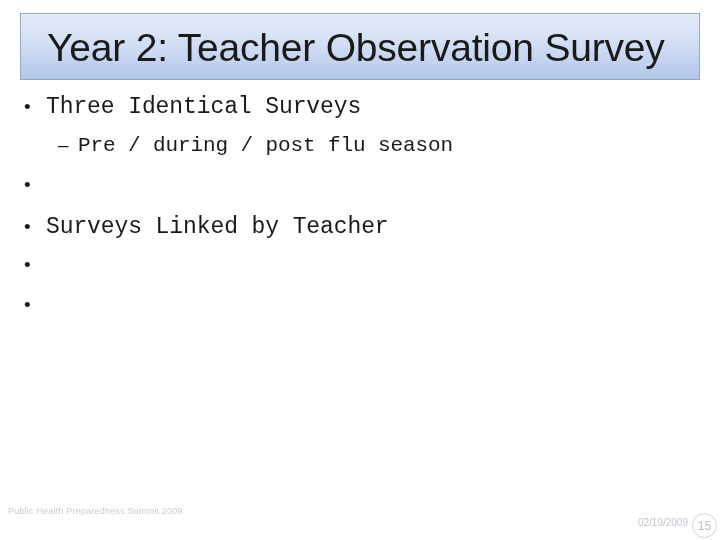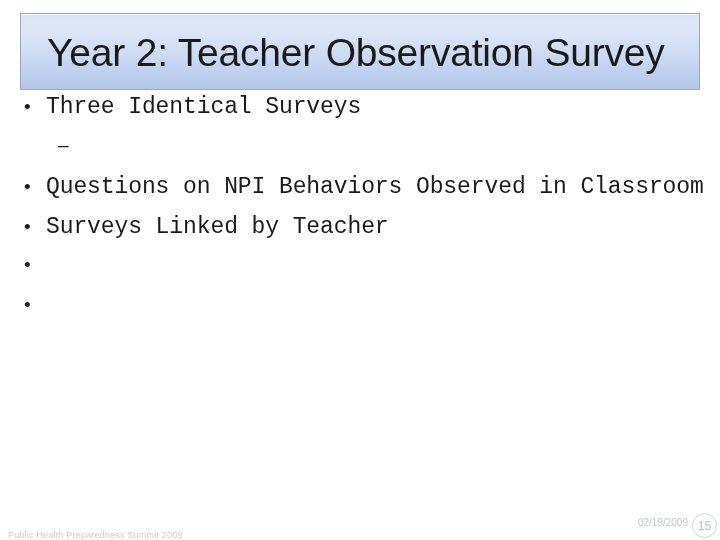--- a/index.html
+++ b/index.html
@@ -17,21 +17,21 @@
     background: #ffffff;
     overflow: hidden;
   }
 
   
   .title-box {
     position: absolute;
     left: 20px;
     top: 13px;
     width: 680px;
-    height: 77px;
+    height: 67px;
     box-sizing: border-box;
     border: 1px solid #9aa8bf;
     background: linear-gradient(to bottom,
         #dde6f7 0%,
         #dfe8f8 18%,
         #d2def4 45%,
         #c3d3f0 72%,
         #b2c6ea 100%);
     box-shadow: inset 0 1px 0 #eef3fc;
   }
@@ -83,21 +83,21 @@
     flex: 0 1 auto;
     white-space: nowrap;
     letter-spacing: -0.1px;
     font-family: Liberation Mono, monospace;
   }
 
   
   .footer-left {
     position: absolute;
     left: 8px;
-    bottom: 0;
+    bottom: 24px;
     font-size: 9px;
     color: #c9cdd2;
     letter-spacing: 0.2px;
     white-space: nowrap;
   }
   .footer-date {
     position: absolute;
     right: 32px;
     bottom: 12px;
     font-size: 10px;
@@ -138,25 +138,25 @@
 
   <div class="body-list">
 
     <div class="bullet-row level-1">
       <span class="bullet-mark">•</span>
       <span class="bullet-text">Three Identical Surveys</span>
     </div>
 
     <div class="bullet-row level-2">
       <span class="bullet-mark">–</span>
+      <span class="bullet-text">Pre / during / post flu season</span>
     </div>
 
     <div class="bullet-row level-1">
       <span class="bullet-mark">•</span>
-      <span class="bullet-text">Questions on NPI Behaviors Observed in Classroom</span>
     </div>
 
     <div class="bullet-row level-1">
       <span class="bullet-mark">•</span>
       <span class="bullet-text">Surveys Linked by Teacher</span>
     </div>
 
     <div class="bullet-row level-1">
       <span class="bullet-mark">•</span>
     </div>

